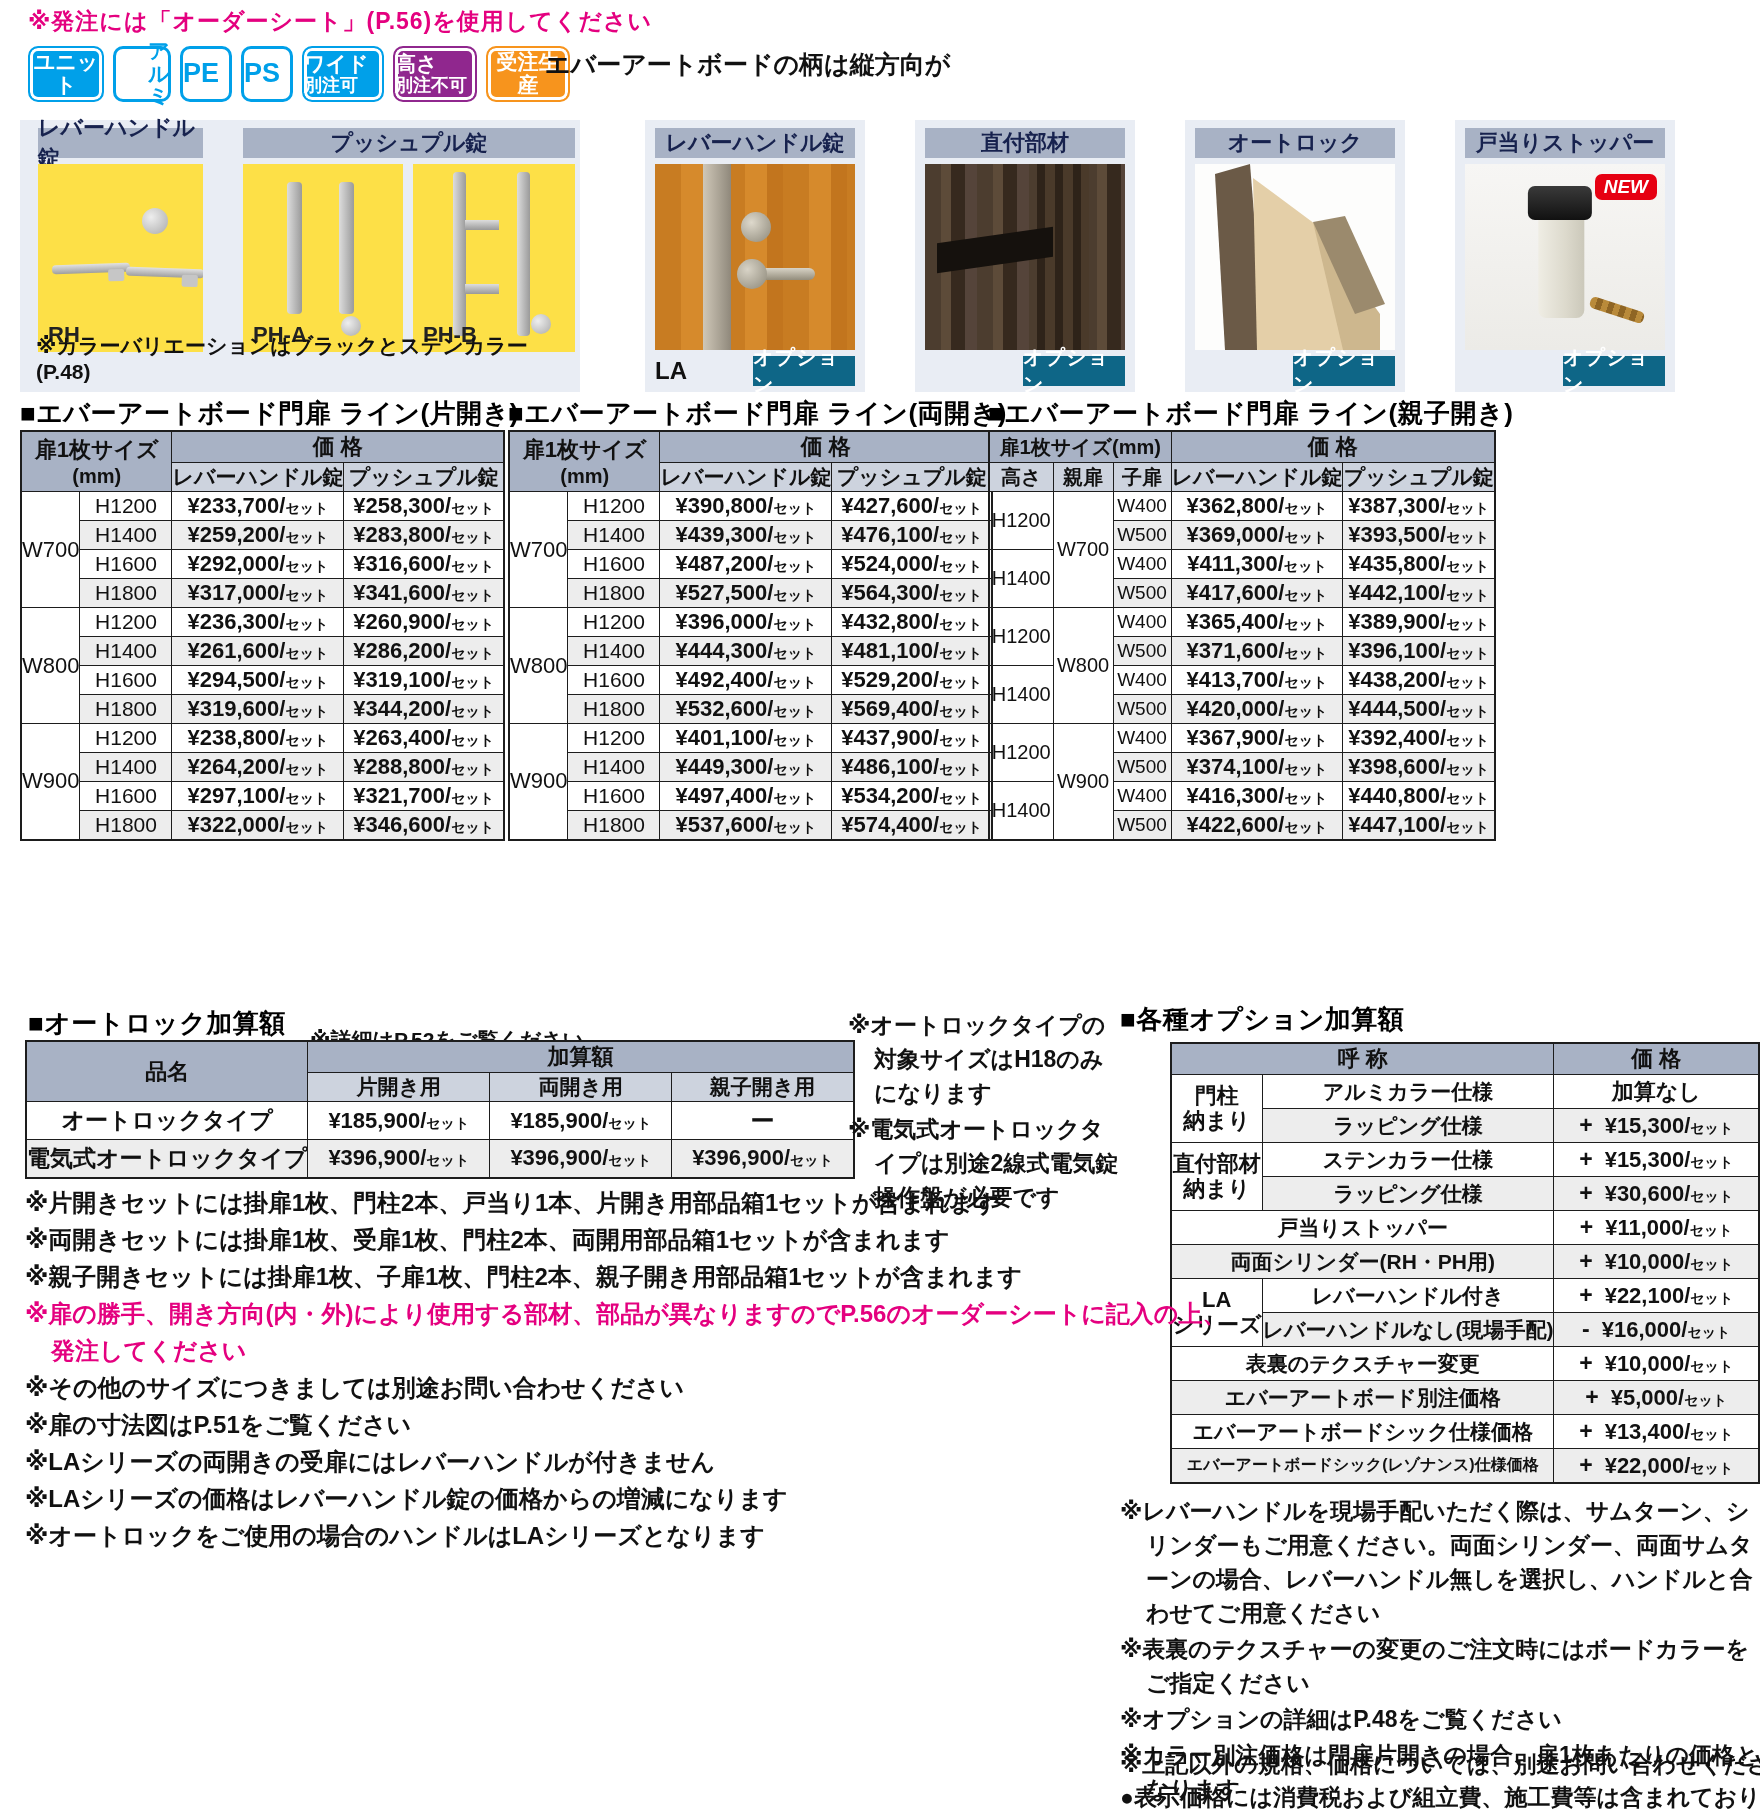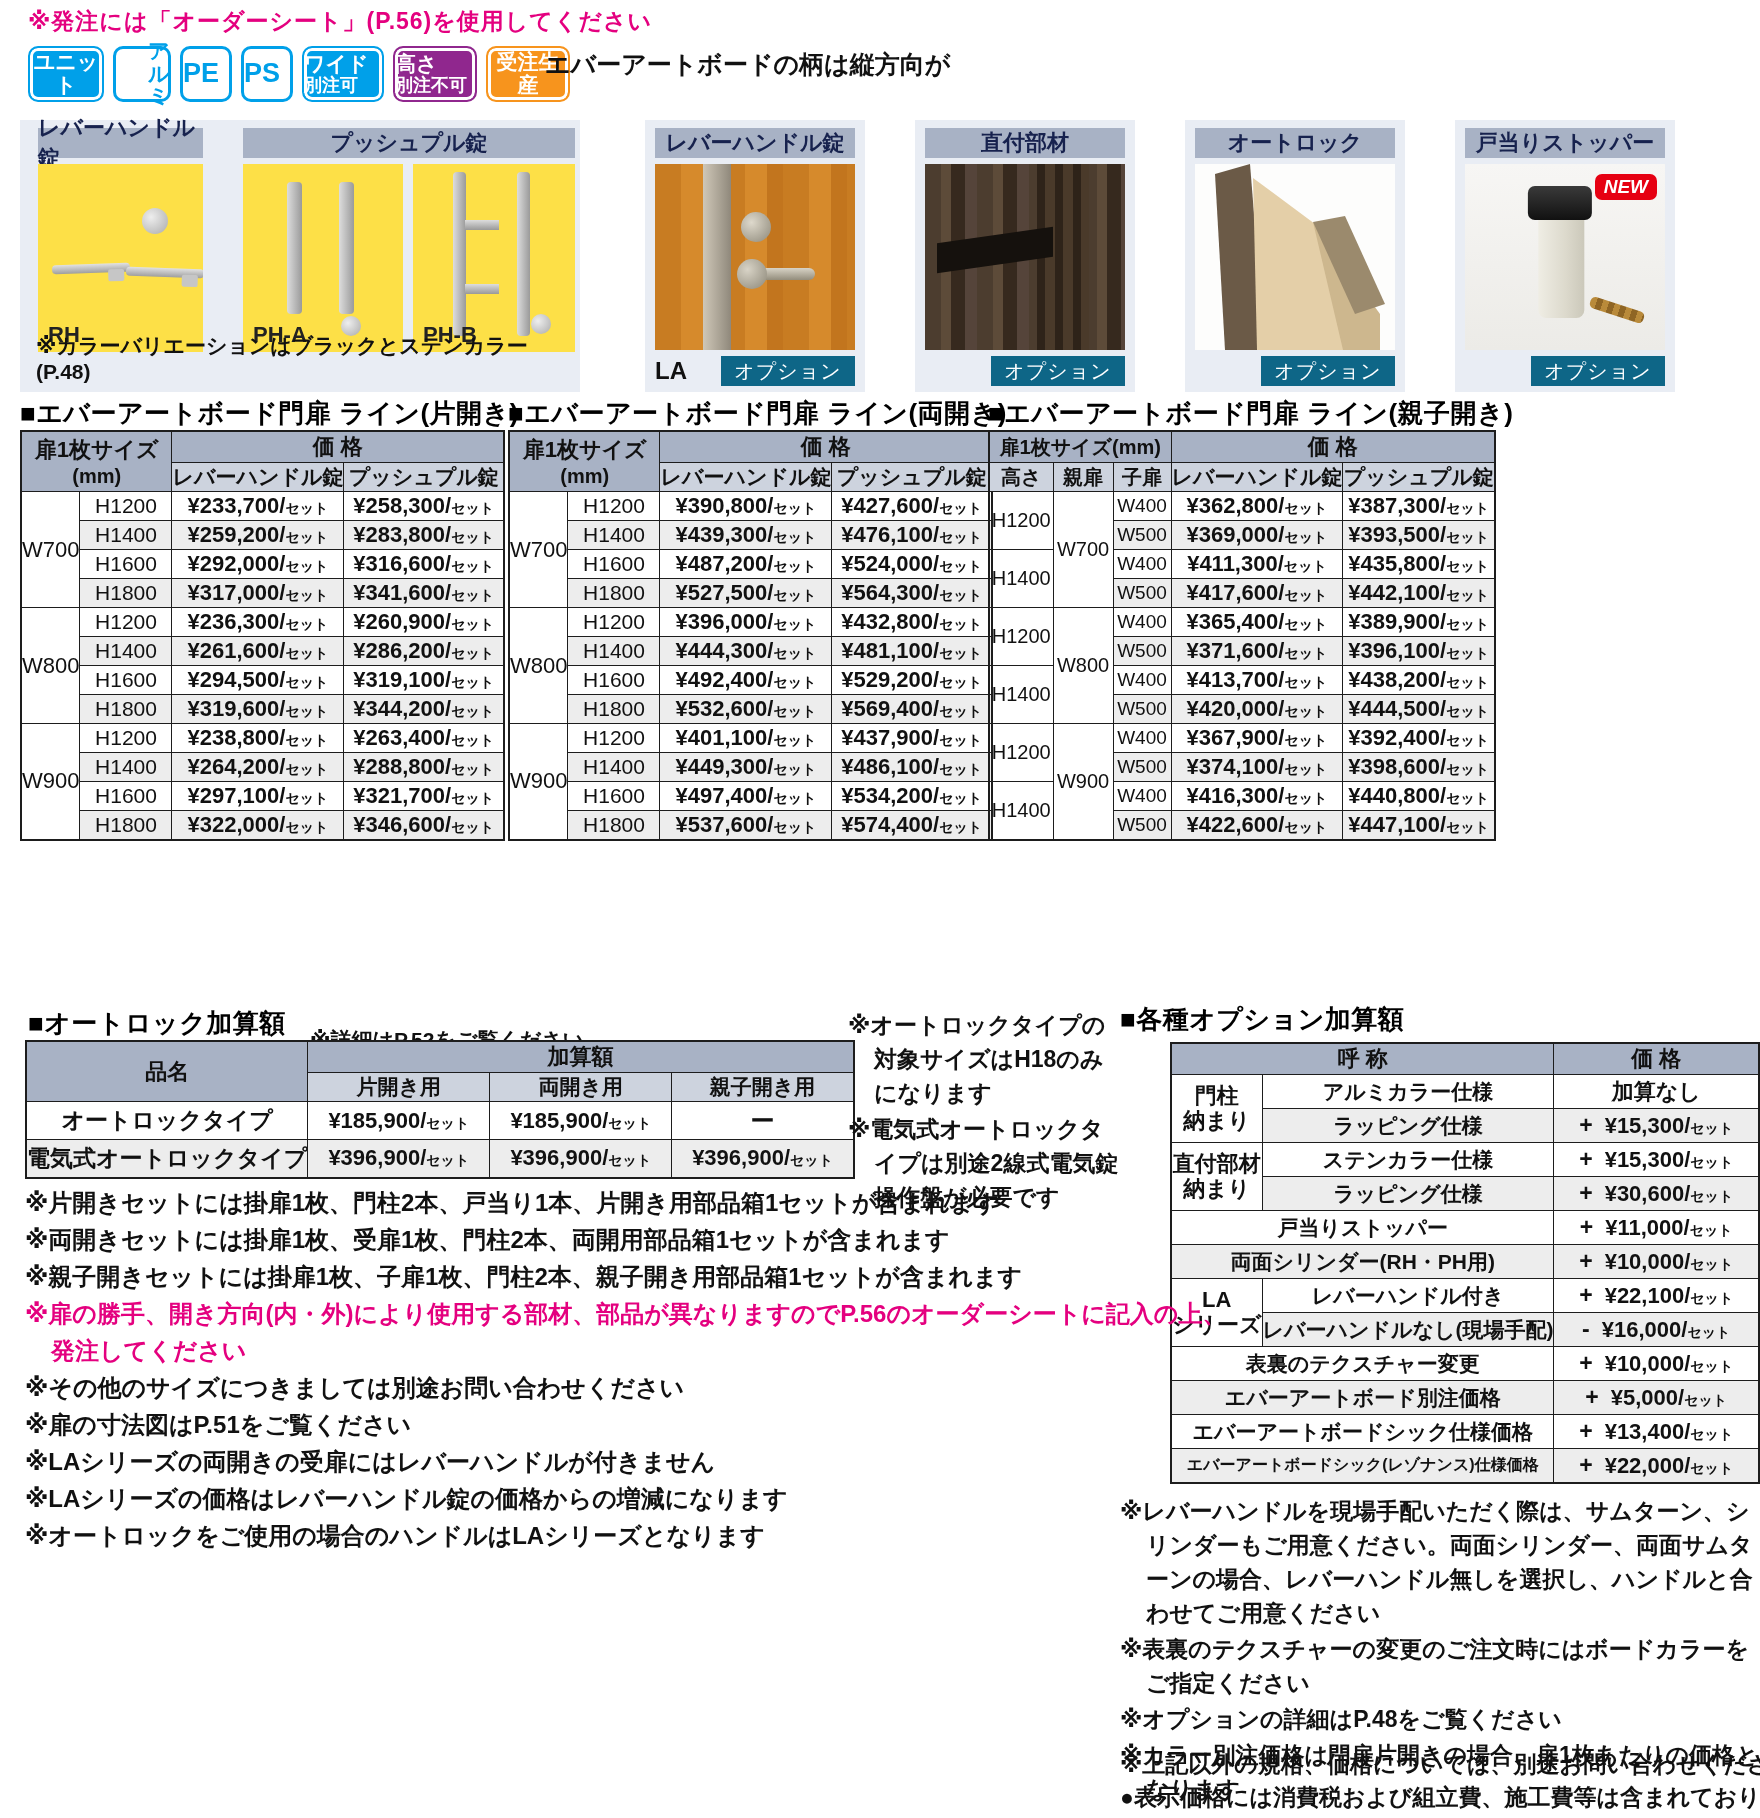--- a/index.html
+++ b/index.html
@@ -23,21 +23,21 @@
   .hw-box{background:#e9edf4;}
   .ph-header{position:absolute;top:8px;height:30px;background:#a8b2c5;color:#17224e;font-weight:bold;font-size:22px;display:flex;align-items:center;justify-content:center;}
   .white-box{position:absolute;top:44px;height:188px;background:#fde047;overflow:hidden;}
   .item-label{position:absolute;left:10px;bottom:4px;font-size:22px;font-weight:600;color:#222;}
   .hw-note{position:absolute;left:16px;bottom:8px;font-size:21px;font-weight:600;}
   .hw-panel{top:120px;width:220px;height:272px;background:#e9edf4;}
   .hw-panel .ph-header{left:10px;right:10px;}
   .photo{position:absolute;top:44px;left:10px;right:10px;height:186px;background:#fff;overflow:hidden;}
   .panel-foot{position:absolute;left:10px;right:10px;bottom:6px;height:30px;display:flex;align-items:center;justify-content:flex-end;}
   .la-label{margin-right:auto;font-size:24px;font-weight:600;}
-  .opt-btn{width:134px;height:30px;background:#0e6687;color:#fff;font-size:20px;font-weight:normal;display:flex;align-items:center;justify-content:center;letter-spacing:1px;}
+  .opt-btn{width:102px;height:30px;background:#0e6687;color:#fff;font-size:20px;font-weight:bold;display:flex;align-items:center;justify-content:center;letter-spacing:1px;}
   .new-badge{position:absolute;top:10px;right:8px;background:#e60012;color:#fff;font-weight:bold;font-style:italic;font-size:19px;padding:2px 9px;border-radius:7px;}
 
   
   .lever{position:absolute;height:9px;width:78px;background:linear-gradient(#e2e2e2,#9e9e9e);border-radius:4px;}
   .lever::after{content:"";position:absolute;right:6px;top:6px;width:16px;height:12px;background:#c6c6c6;border-radius:2px;}
   .cylsm{position:absolute;width:26px;height:26px;border-radius:50%;background:radial-gradient(circle at 35% 35%,#eee,#aaa);}
   .vbar{position:absolute;width:15px;background:linear-gradient(90deg,#ddd,#9a9a9a);border-radius:4px;}
   .hbar{position:absolute;height:10px;width:34px;background:linear-gradient(#ddd,#999);}
   .door-bg{background:repeating-linear-gradient(90deg,#c87c22 0 26px,#d68a2c 26px 48px,#c2751e 48px 64px);}
   .door-strip{position:absolute;left:24%;top:0;bottom:0;width:14%;background:linear-gradient(90deg,#cfc7b8,#a9a294 60%,#8f887b);}

